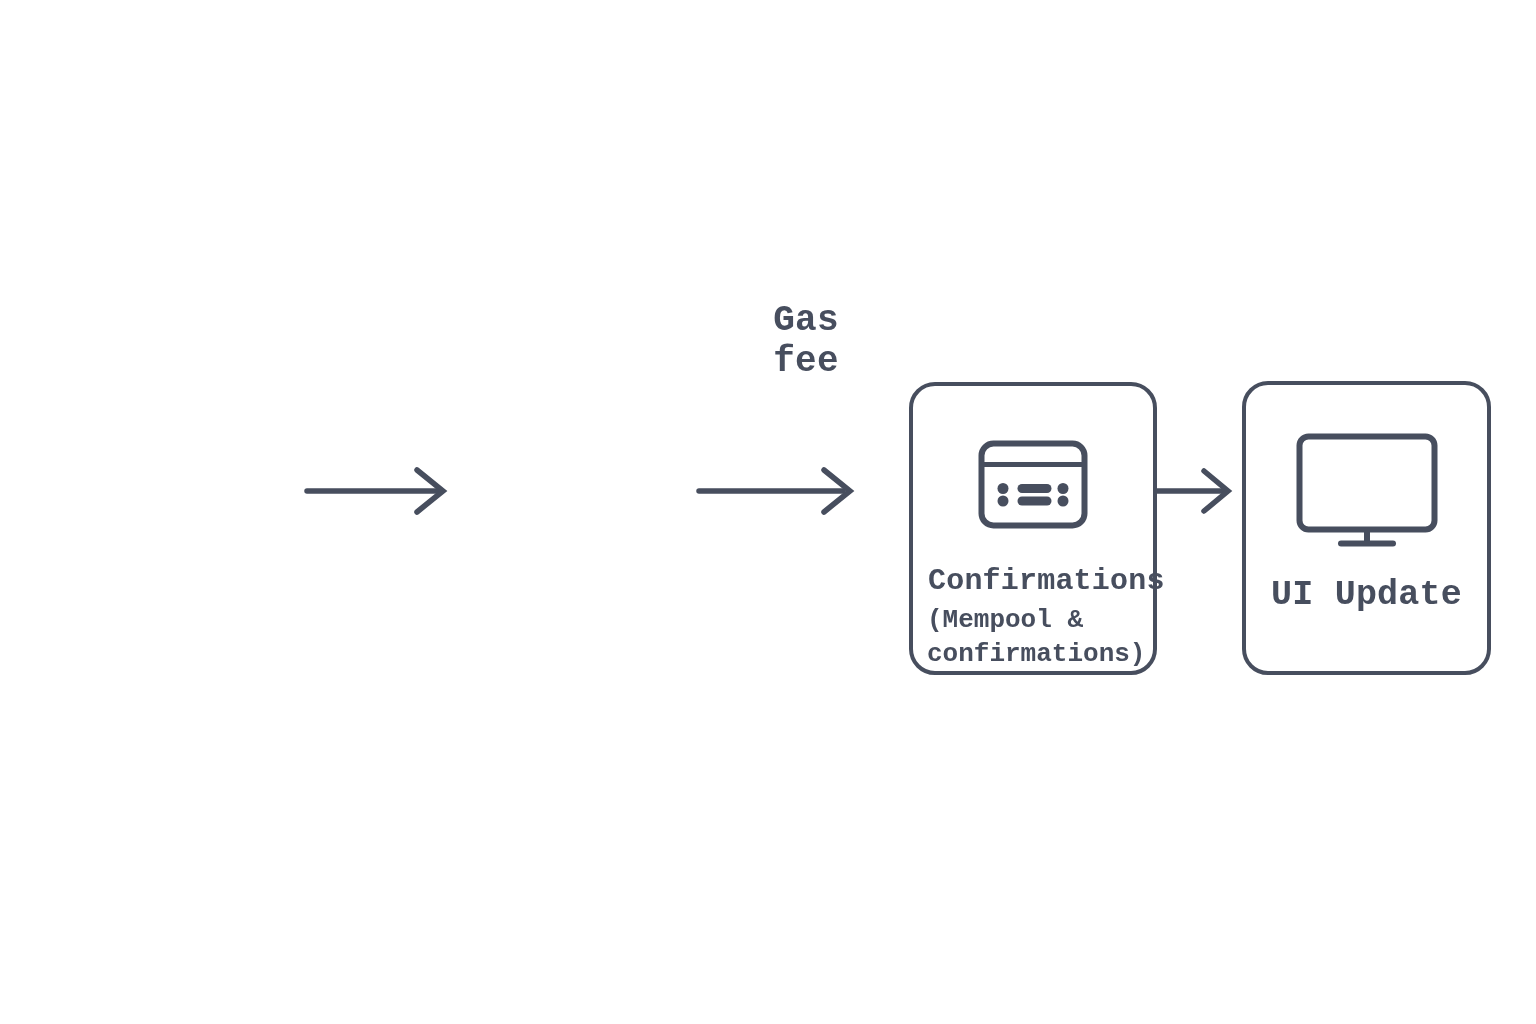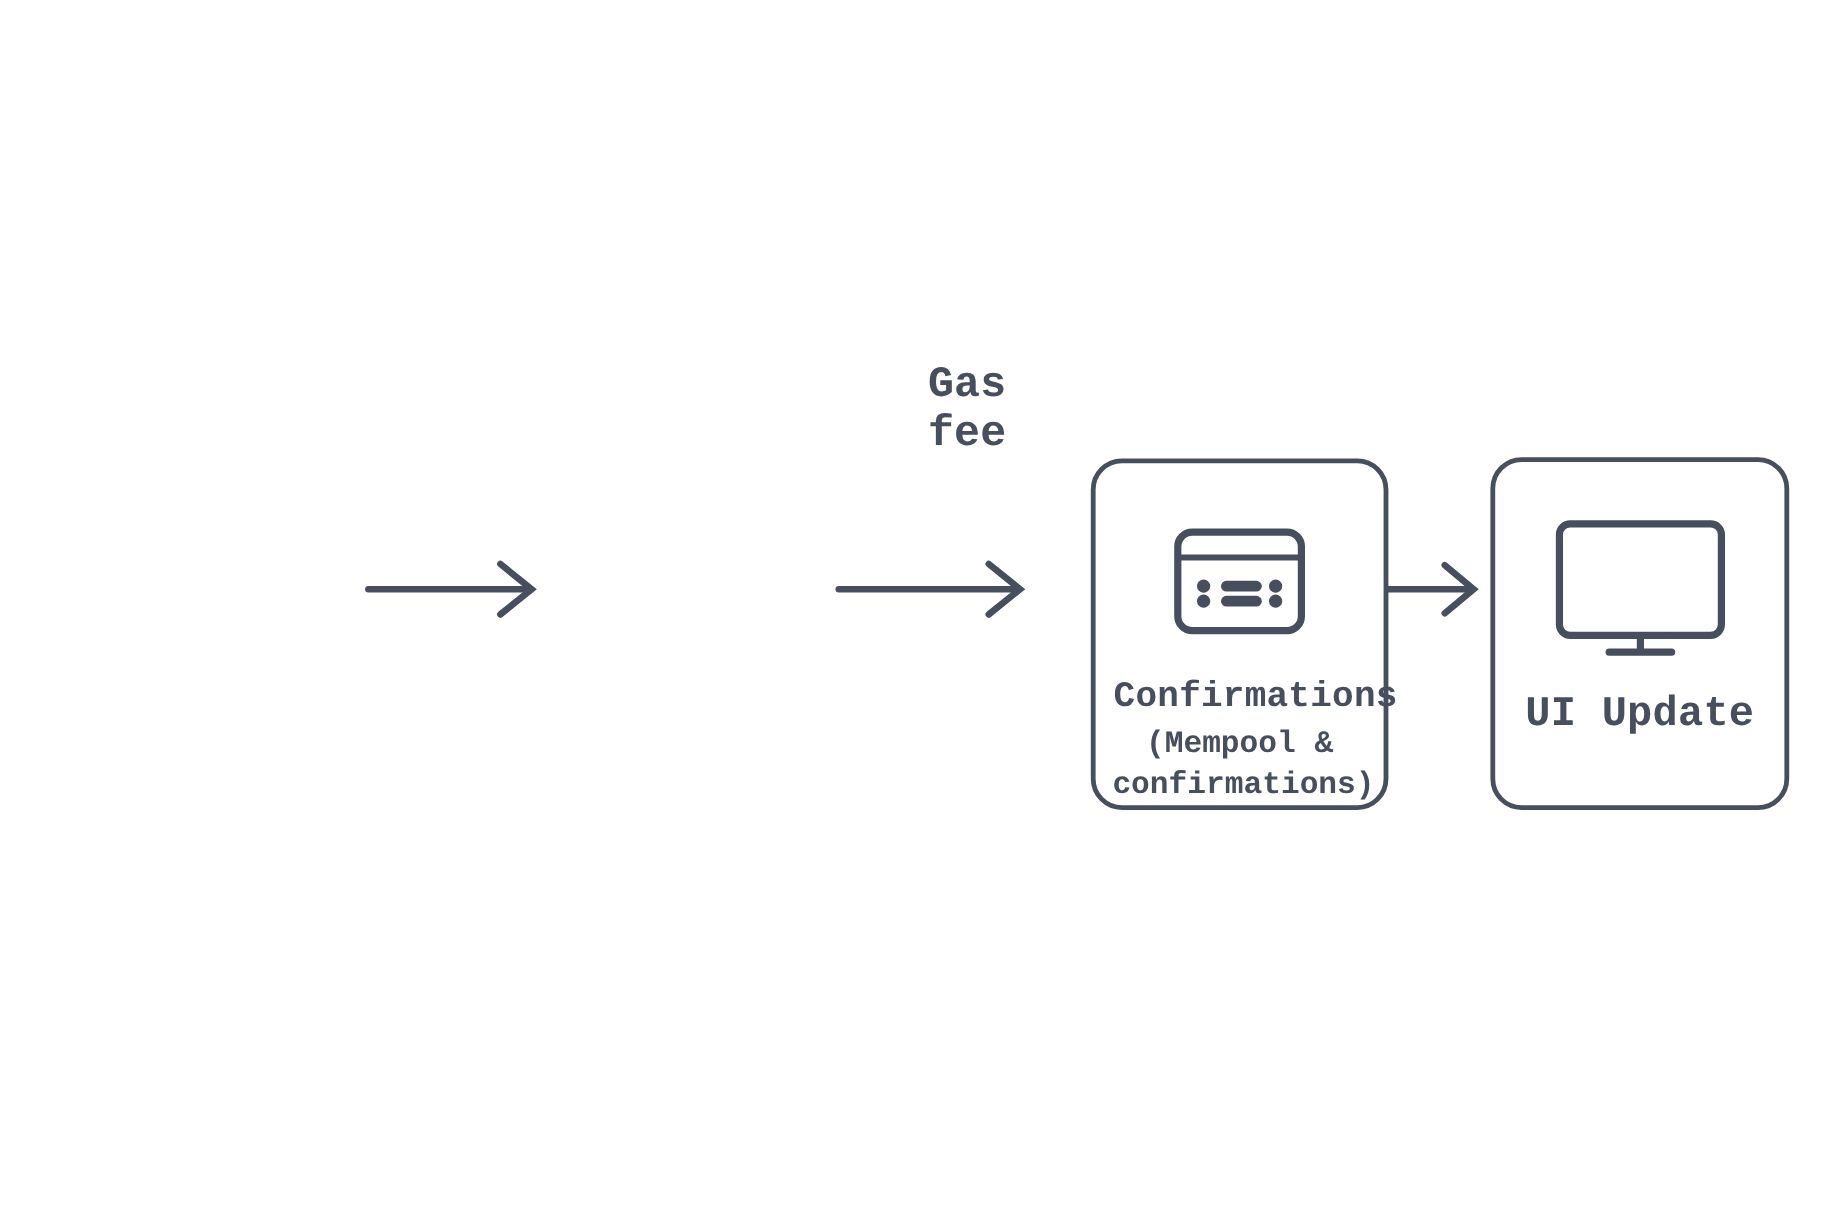--- a/index.html
+++ b/index.html
@@ -48,21 +48,21 @@
   .node-3 .node-label{
     margin-top:26px;
     font-size:30px;
     line-height:36px;
   }
   .node-sublabel{
     margin-top:4px;
     font-size:26px;
     line-height:34px;
     font-weight:700;
-    text-align:center;
+    text-align:left;
     max-width:212px;
   }
   .node-4 .node-label{margin-top:24px;}
   .edge-label{
     position:absolute;
     left:694px;top:300px;width:152px;
     text-align:center;
     font-size:36px;
     font-weight:700;
     color:var(--text);

